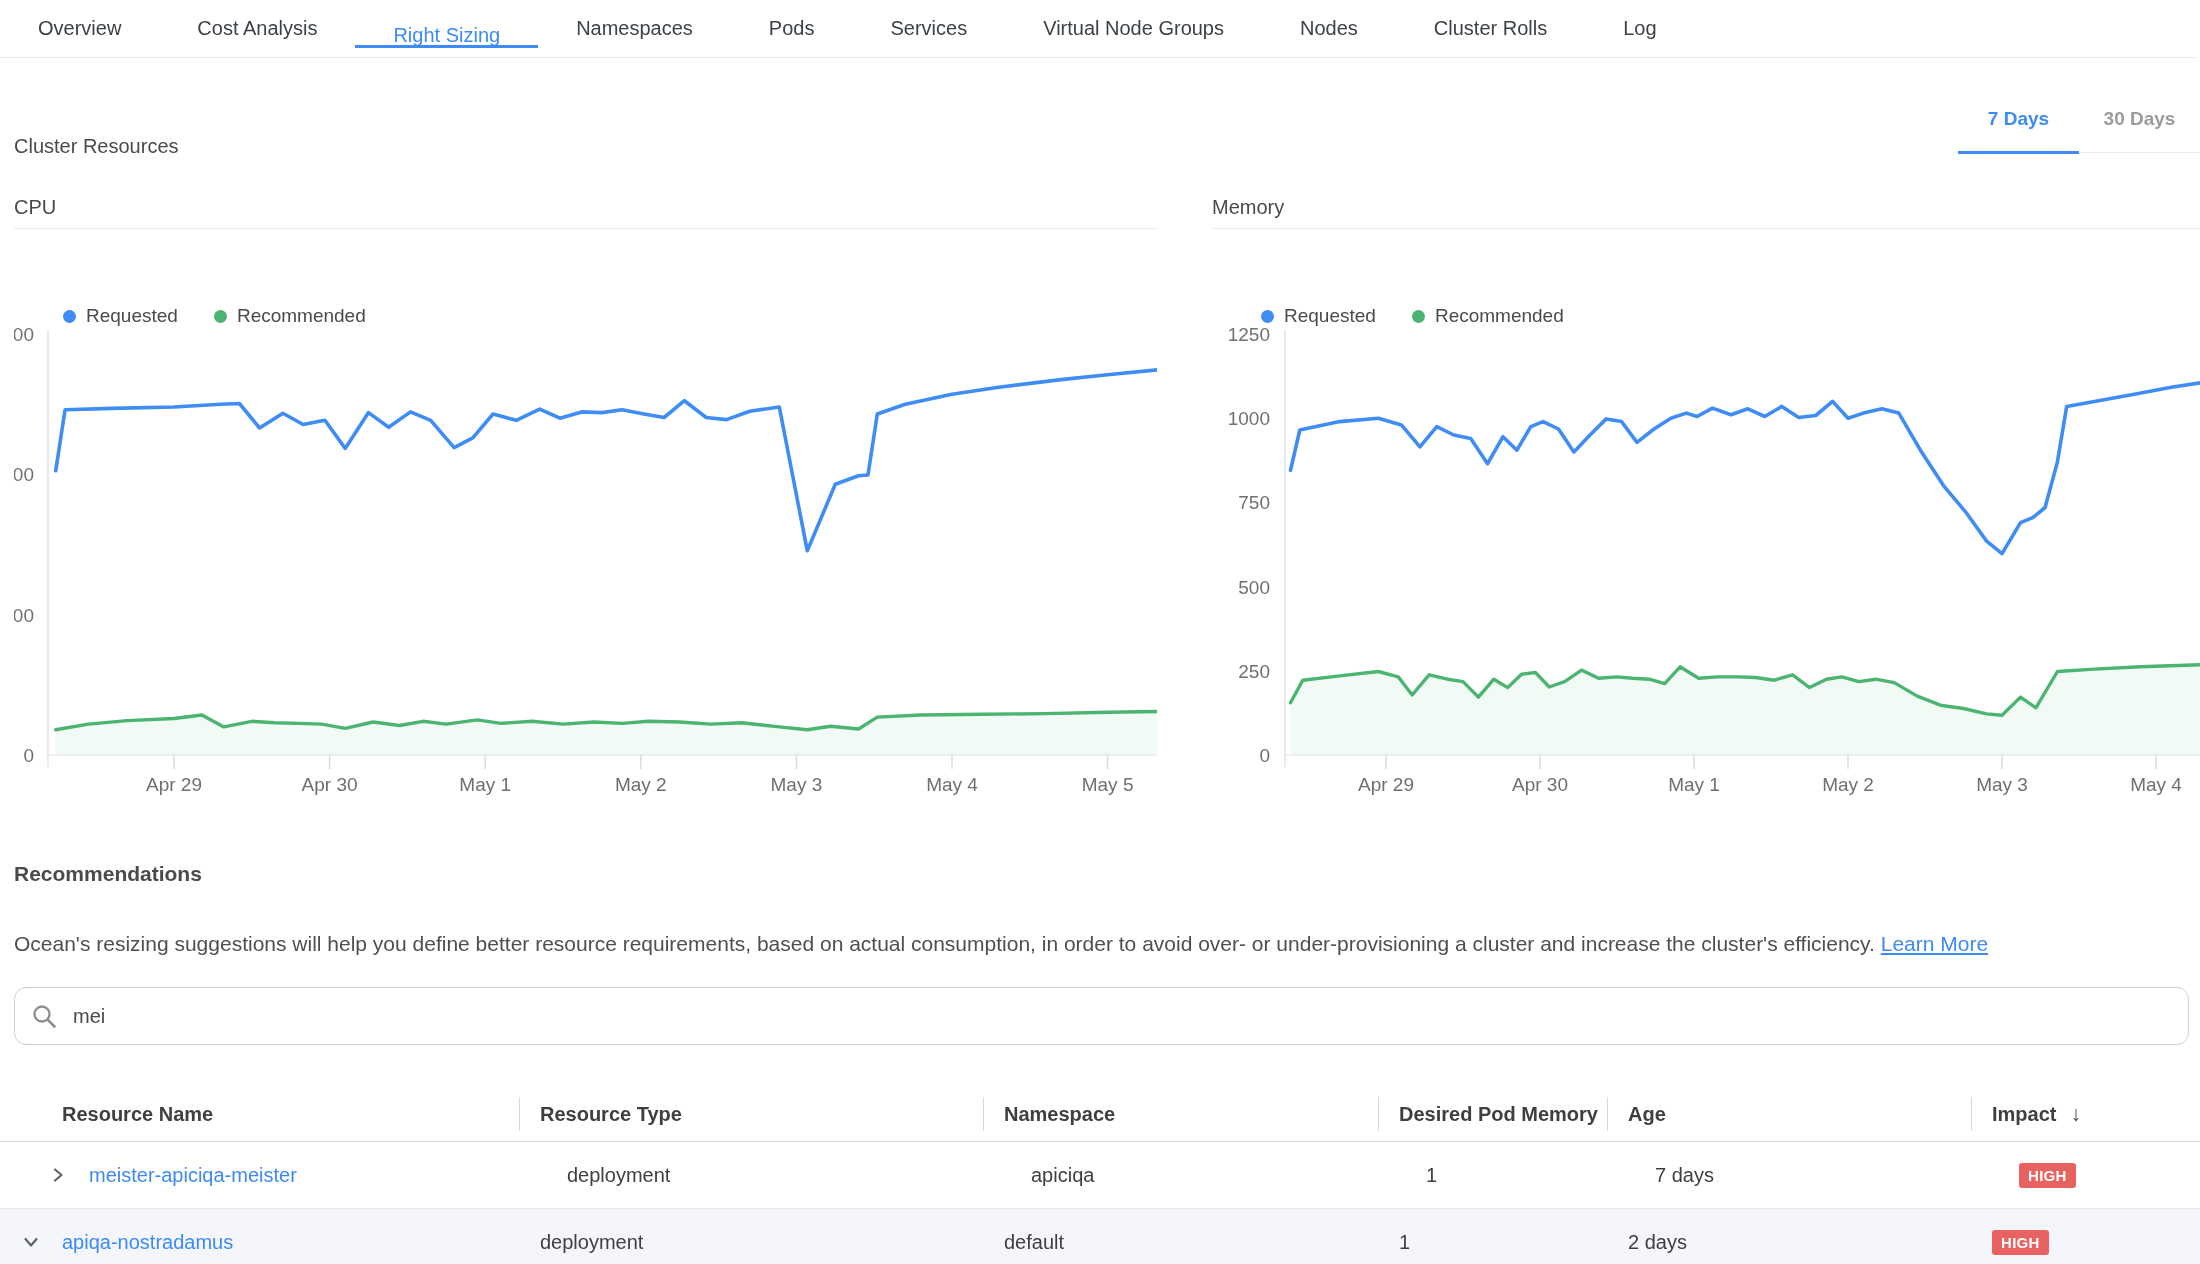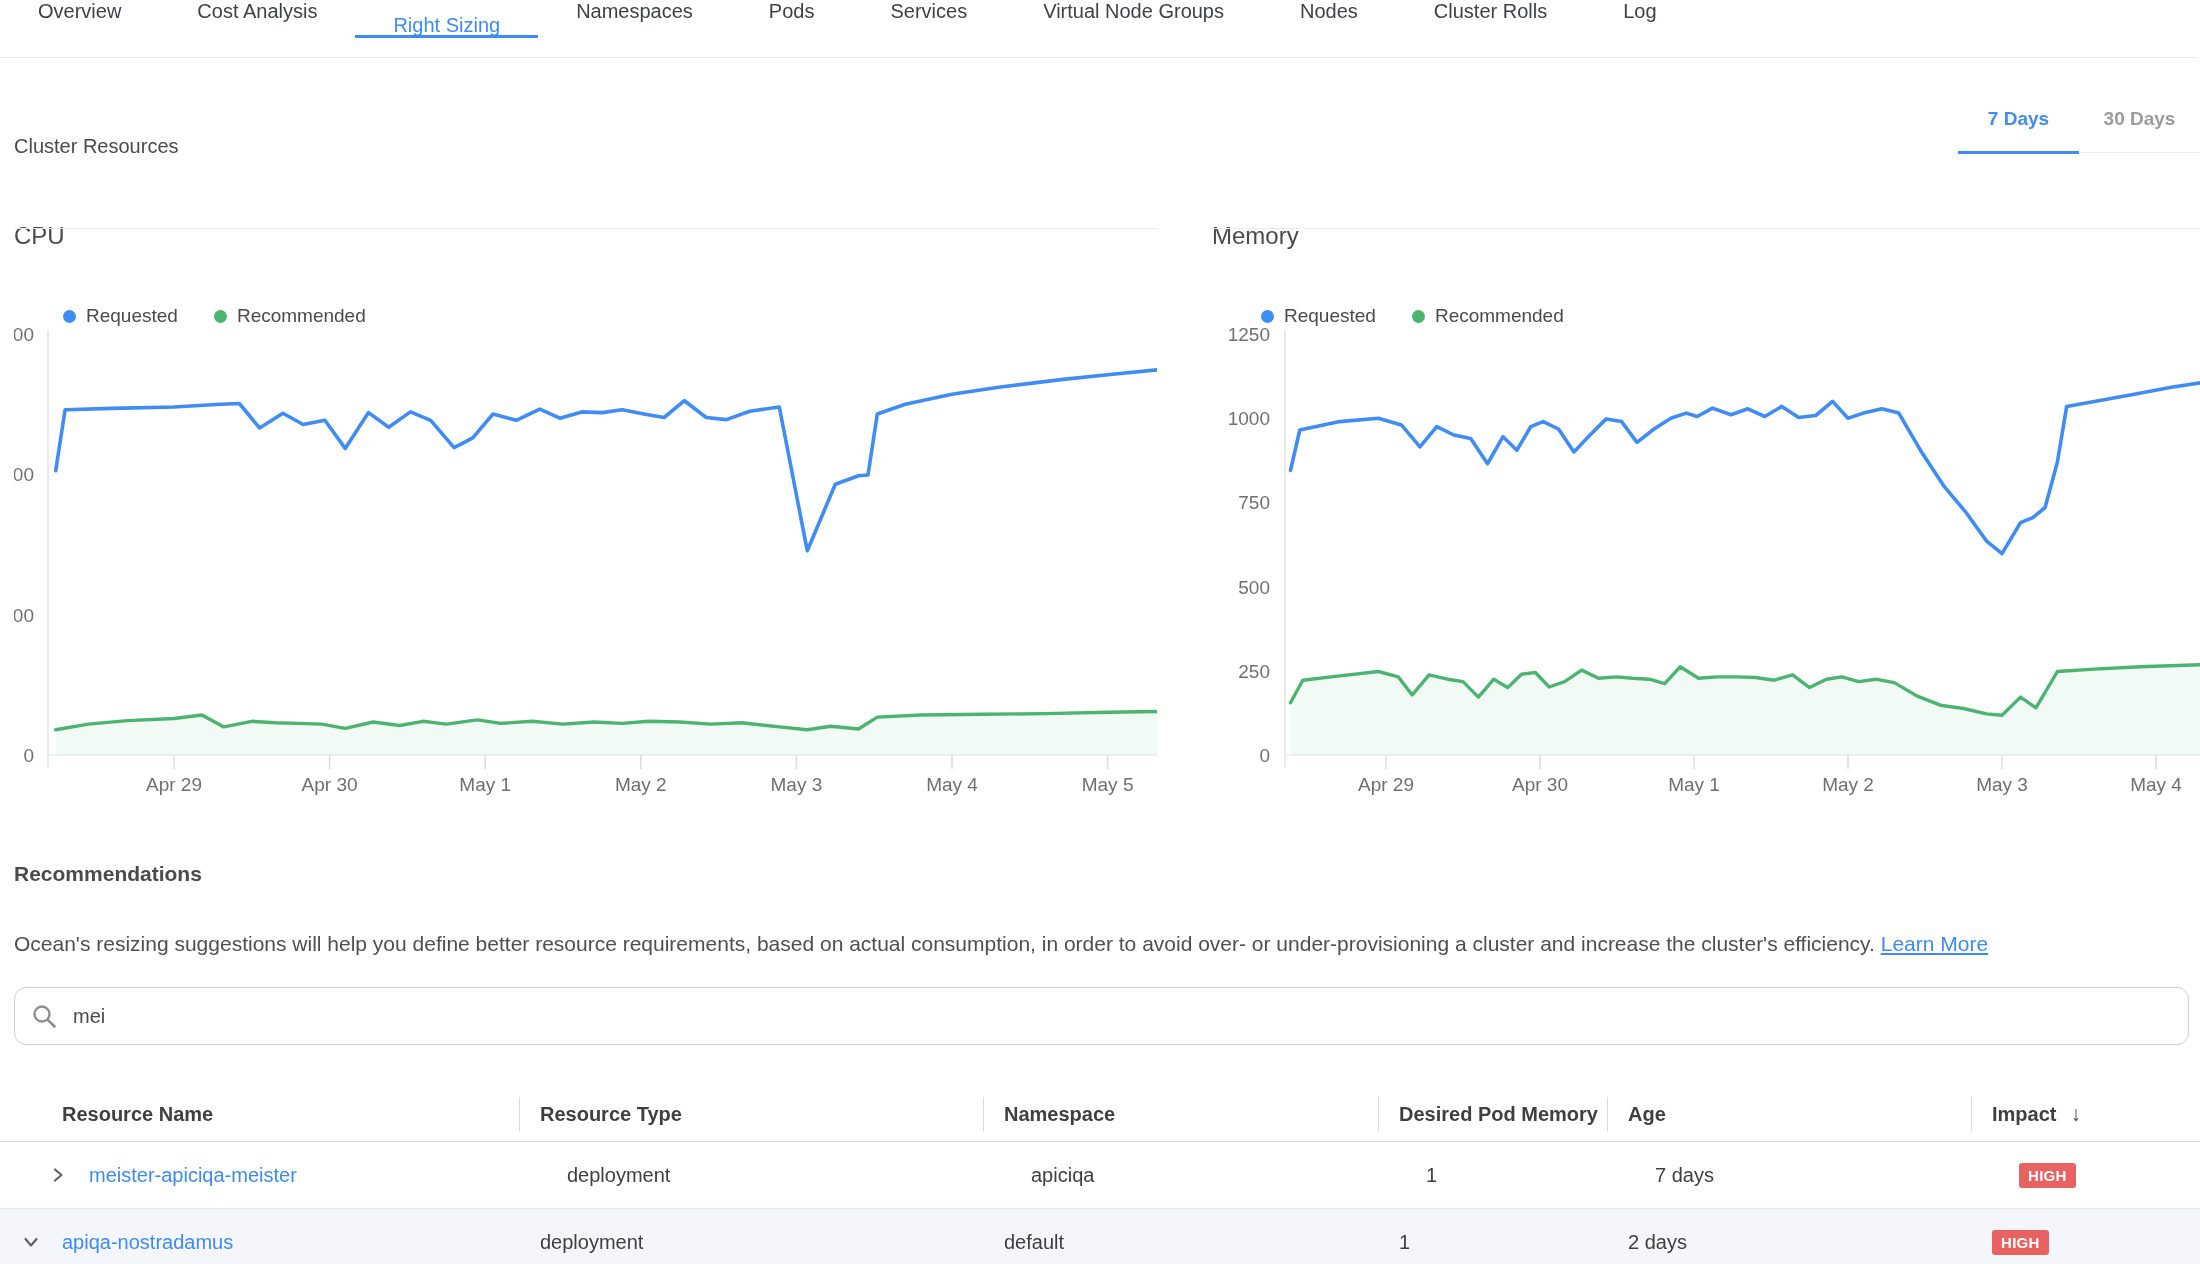--- a/index.html
+++ b/index.html
@@ -1,42 +1,42 @@
 <!DOCTYPE html>
 <html><head>
 <meta charset="utf-8">
 <style>
   html,body{margin:0;padding:0;}
   body{width:2200px;height:1264px;overflow:hidden;background:#fff;position:relative;
        font-family:"Liberation Sans",sans-serif;-webkit-font-smoothing:antialiased;}
 
   
   .tabbar{position:absolute;top:0;left:0;right:4px;height:57px;border-bottom:1px solid #e9e9e9;
-          display:flex;align-items:flex-start;background:#fff;}
+          display:flex;align-items:center;background:#fff;}
   .tab{padding:0 38px;display:flex;align-items:center;font-size:20px;color:#3c4248;
        position:relative;cursor:pointer;white-space:nowrap;}
   .tab.active{color:#3d8cf5;margin-top:14px;}
   .tab.active::after{content:"";position:absolute;left:0;right:0;bottom:-1px;height:3px;background:#3d8cf5;}
 
   
   .page-header{position:absolute;top:57px;left:0;right:0;height:96px;}
   .page-title{position:absolute;left:14px;top:50px;font-size:20px;color:#4a4a4a;margin-top:28px;}
   .range-toggle{position:absolute;right:0;top:0;height:96px;display:flex;box-sizing:border-box;
                 border-bottom:1px solid #ededed;}
   .range-tab{width:121px;display:flex;align-items:flex-end;justify-content:center;padding-bottom:22px;
              font-size:19px;font-weight:bold;color:#9b9b9b;position:relative;cursor:pointer;box-sizing:border-box;}
   .range-tab.active{color:#3d8cf5;}
   .range-tab.active::after{content:"";position:absolute;left:0;right:0;bottom:-2px;height:3px;background:#3d8cf5;}
 
   
   .charts{position:absolute;top:153px;left:0;right:0;height:667px;}
   .panel{position:absolute;top:0;bottom:0;}
   .panel.cpu{left:14px;width:1143px;}
   .panel.mem{left:1212px;width:988px;}
-  .panel-title{position:absolute;top:43px;left:0;font-size:24px;color:#4a4a4a;margin-top:26px;}
+  .panel-title{position:absolute;top:43px;left:0;font-size:20px;color:#4a4a4a;}
   .panel-divider{position:absolute;top:75px;left:0;right:0;height:1px;background:#ececec;}
   .legend{position:absolute;top:128px;left:49px;display:flex;gap:36px;align-items:center;
           font-size:19px;color:#4a4a4a;margin-top:24px;}
   .legend-item{display:flex;align-items:center;gap:10px;}
   .dot{width:13px;height:13px;border-radius:50%;}
   .dot-blue{background:#3d8df5;}
   .dot-green{background:#4cb471;}
   svg.chart{position:absolute;top:167px;left:0;}
   svg.chart text{font-family:"Liberation Sans",sans-serif;}
 

